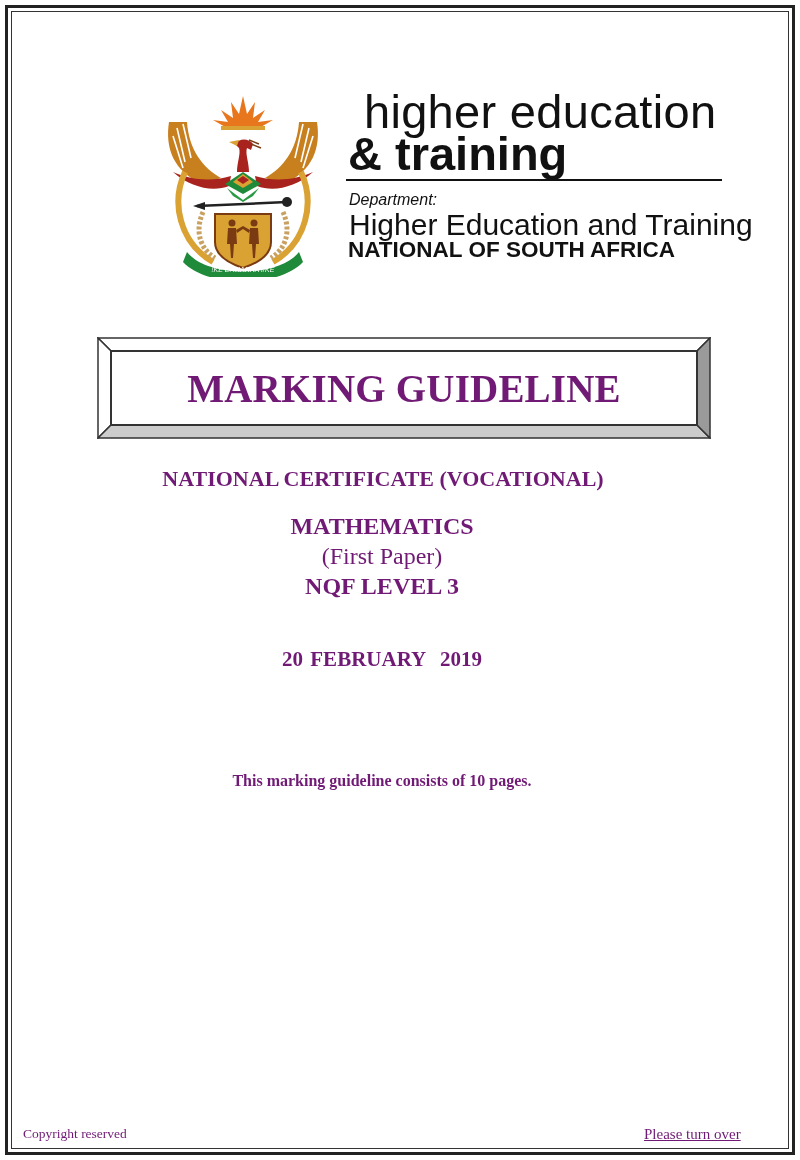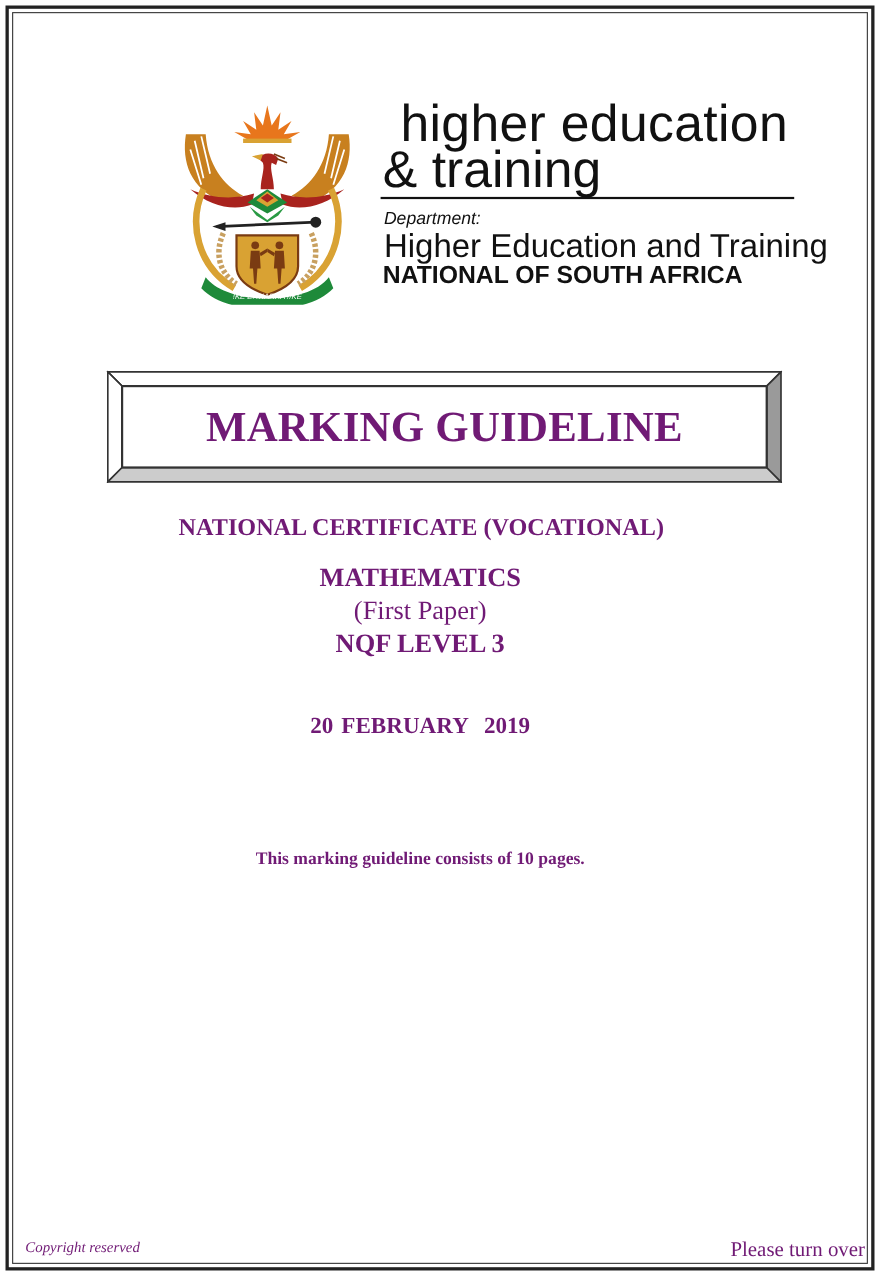--- a/index.html
+++ b/index.html
@@ -12,21 +12,21 @@
     position: absolute; left: 11px; top: 11px; width: 778px; height: 1138px;
     box-sizing: border-box; border: 1px solid #333;
   }
   .serif { font-family: "Liberation Serif", "DejaVu Serif", serif; color: #701a75; }
   .sans { font-family: "Liberation Sans", "DejaVu Sans", sans-serif; color: #111; }
 
   .coat-of-arms { position: absolute; left: 163px; top: 92px; width: 160px; height: 185px; }
 
   .dept-block { position: absolute; left: 346px; top: 84px; width: 380px; }
   .dept-line1 { position: absolute; left: 18px; top: 0px; font-size: 47px; line-height: 56px; letter-spacing: 0.3px; white-space: nowrap; }
-  .dept-line2 { position: absolute; left: 2px; top: 42px; font-size: 47px; line-height: 56px; white-space: nowrap; }
+  .dept-line2 { position: absolute; left: 2px; top: 42px; font-size: 47px; line-height: 56px; white-space: nowrap; font-weight: bold; }
   .dept-rule { position: absolute; left: 0px; top: 95px; width: 376px; height: 2px; background: #111; }
   .dept-line3 { position: absolute; left: 3px; top: 103px; font-size: 16px; line-height: 26px; white-space: nowrap; font-style: italic; }
   .dept-line4 { position: absolute; left: 3px; top: 128px; font-size: 30px; line-height: 26px; white-space: nowrap; }
   .dept-line5 { position: absolute; left: 2px; top: 153px; font-size: 22.5px; line-height: 26px; font-weight: bold; white-space: nowrap; }
 
   .title-box { position: absolute; left: 97px; top: 337px; width: 614px; height: 102px; }
   .title-box svg { position: absolute; left: 0; top: 0; }
   .title-text {
     position: absolute; left: 0; top: 0; width: 614px; height: 102px;
     display: flex; align-items: center; justify-content: center;
@@ -34,22 +34,22 @@
   }
 
   .centered { position: absolute; left: 0; width: 800px; text-align: center; white-space: nowrap; }
   .ncv { top: 466px; font-size: 22px; font-weight: bold; left: -17px; }
   .subject { top: 513px; font-size: 24px; font-weight: bold; left: -18px; }
   .paper { top: 543px; font-size: 24px; left: -18px; }
   .nqf { top: 573px; font-size: 24px; font-weight: bold; left: -18px; }
   .date { top: 647px; font-size: 21px; font-weight: bold; left: -18px; word-spacing: 2px; }
   .pages-note { top: 772px; font-size: 16px; font-weight: bold; left: -18px; }
 
-  .footer-left { position: absolute; left: 23px; top: 1126px; font-size: 13.5px; font-style: italic; }
-  .footer-right { position: absolute; left: 664px; top: 1126px; font-size: 19px; }
+  .footer-left { position: absolute; left: 23px; top: 1126px; font-size: 13.5px; }
+  .footer-right { position: absolute; left: 644px; top: 1126px; font-size: 15px; text-decoration: underline; }
 </style>
 </head>
 <body>
 
 <div class="page-border-outer"></div>
 <div class="page-border-inner"></div>
 
 <div class="coat-of-arms">
   <svg width="160" height="185" viewBox="0 0 160 185">
 

